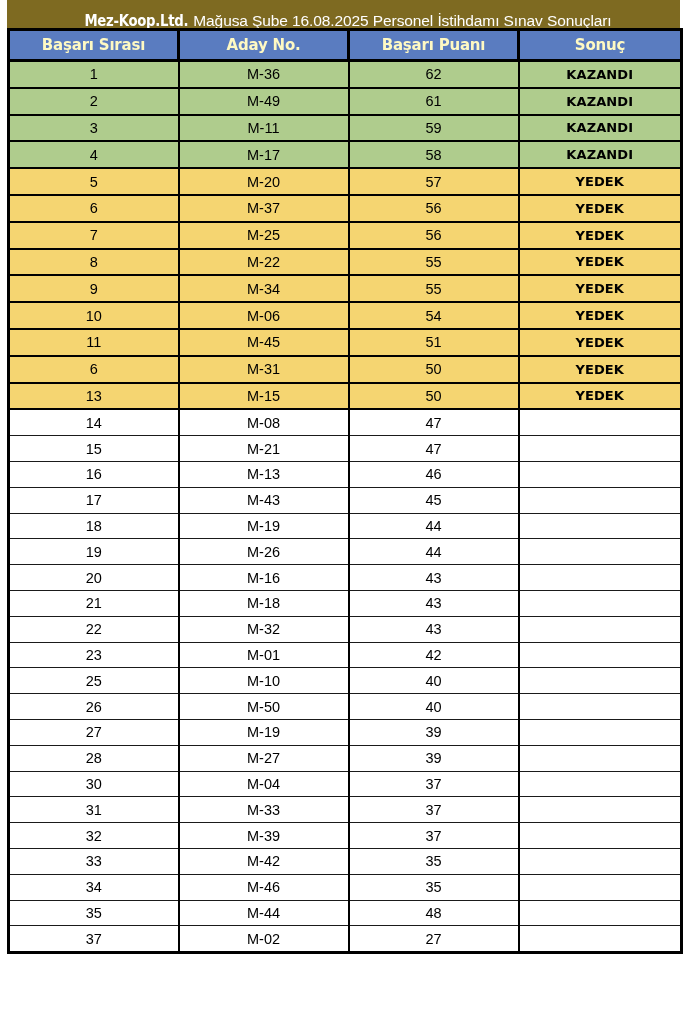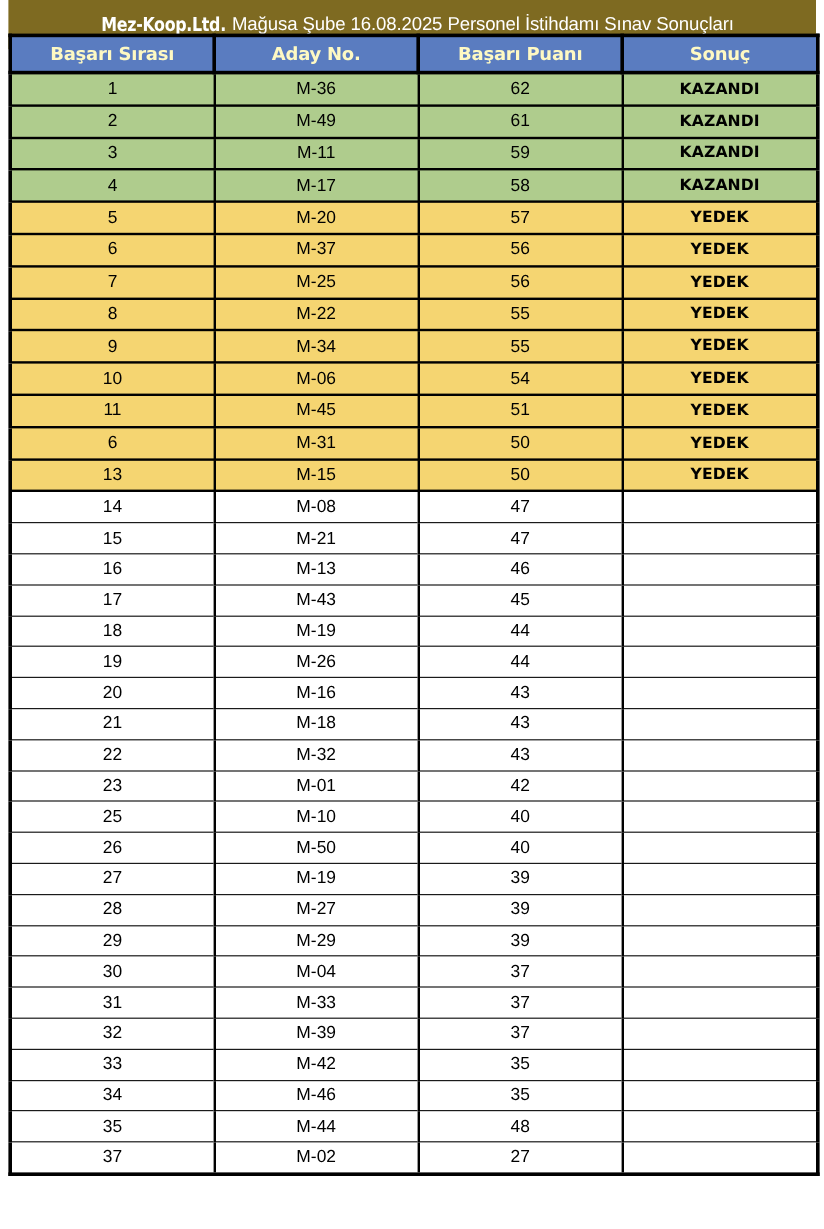--- a/index.html
+++ b/index.html
@@ -306,26 +306,20 @@
           <td class="cell-score">39</td>
           <td class="cell-result"></td>
         </tr>
         <tr class="band-none">
           <td class="cell-rank">28</td>
           <td class="cell-aday">M-27</td>
           <td class="cell-score">39</td>
           <td class="cell-result"></td>
         </tr>
         <tr class="band-none">
-          <td class="cell-rank">29</td>
-          <td class="cell-aday">M-29</td>
-          <td class="cell-score">39</td>
-          <td class="cell-result"></td>
-        </tr>
-        <tr class="band-none">
           <td class="cell-rank">30</td>
           <td class="cell-aday">M-04</td>
           <td class="cell-score">37</td>
           <td class="cell-result"></td>
         </tr>
         <tr class="band-none">
           <td class="cell-rank">31</td>
           <td class="cell-aday">M-33</td>
           <td class="cell-score">37</td>
           <td class="cell-result"></td>

